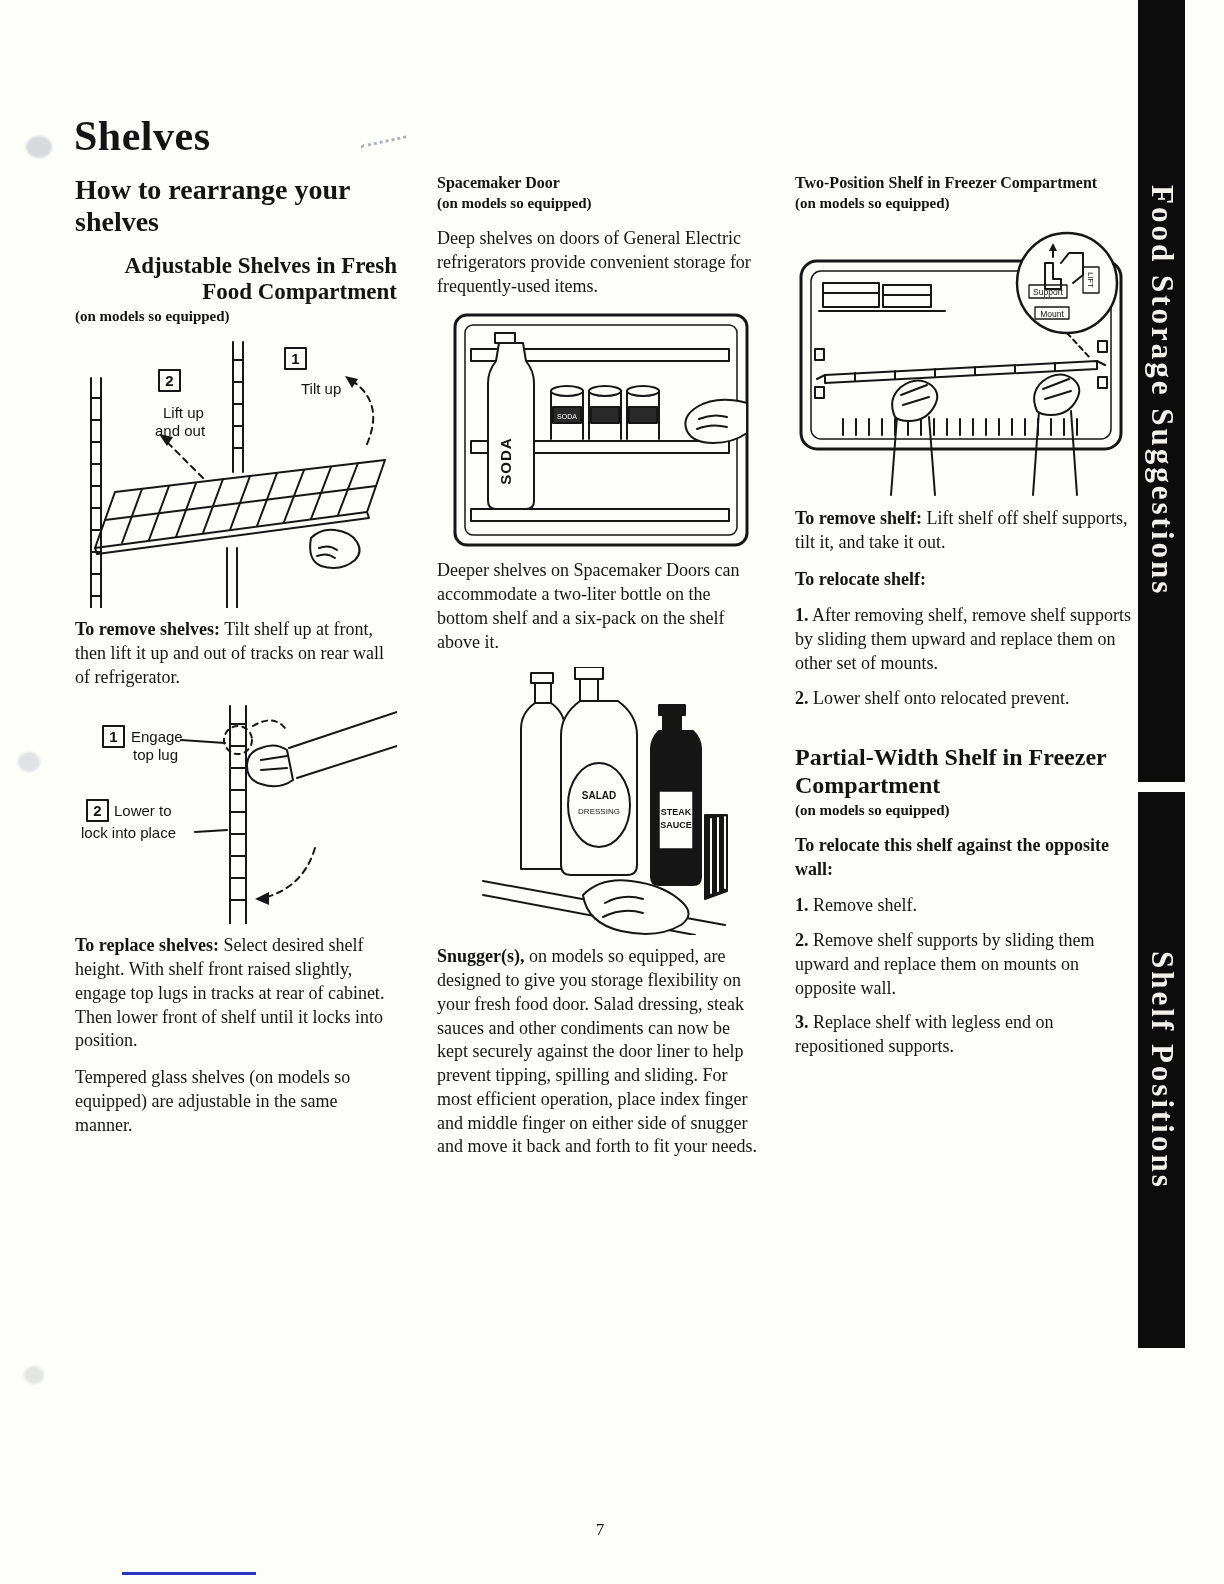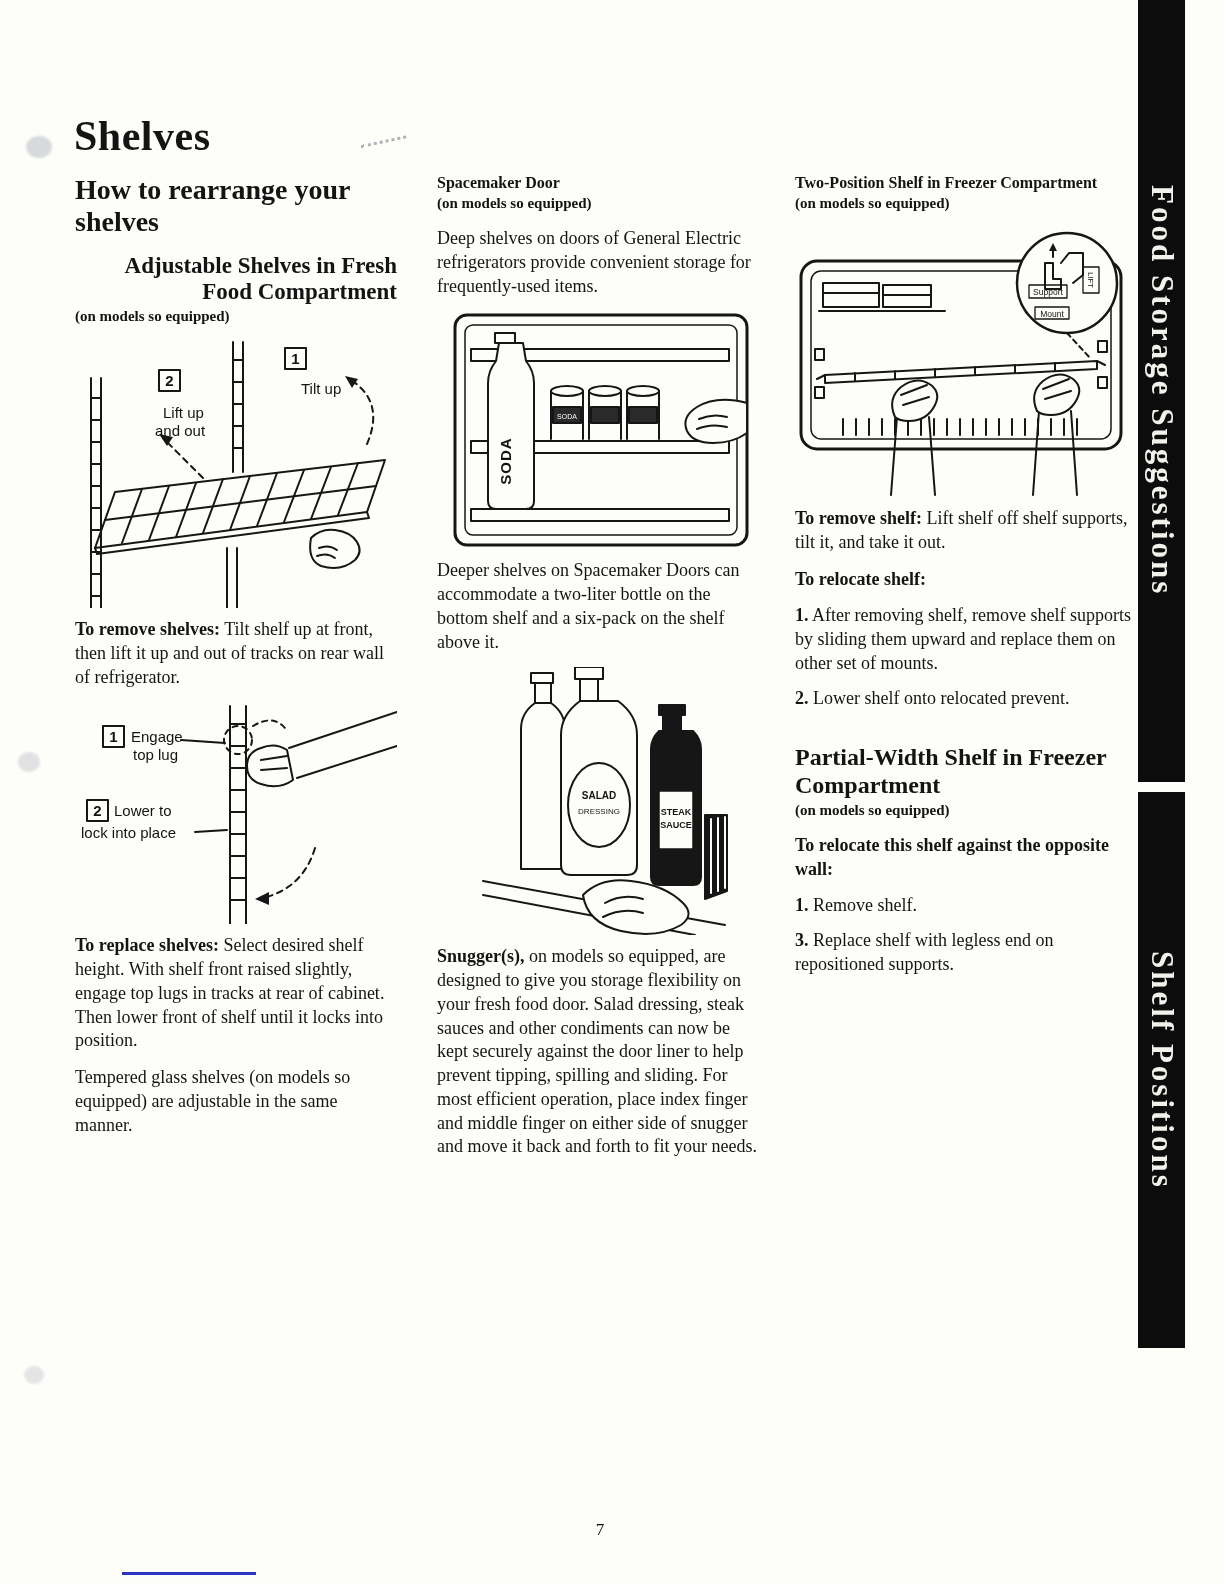--- a/index.html
+++ b/index.html
@@ -298,20 +298,22 @@
     </div>
 
     <h3 class="h-col2">Partial-Width Shelf in Freezer Compartment</h3>
     <div class="equip">(on models so equipped)</div>
 
     <p><b class="lead">To relocate this shelf against the opposite wall:</b></p>
 
     <div class="steps">
       <p><b class="lead">1.</b>
         <span>Remove shelf.</span></p>
+      <p><b class="lead">2.</b>
+        <span>Remove shelf supports by sliding them upward and replace them on mounts on opposite wall.</span></p>
       <p><b class="lead">3.</b>
         <span>Replace shelf with legless end on repositioned supports.</span></p>
     </div>
   </div>
 
   <div class="sidebar-bar bar-top">
     <div class="vtext">Food Storage Suggestions</div>
   </div>
   <div class="sidebar-bar bar-bottom">
     <div class="vtext">Shelf Positions</div>

